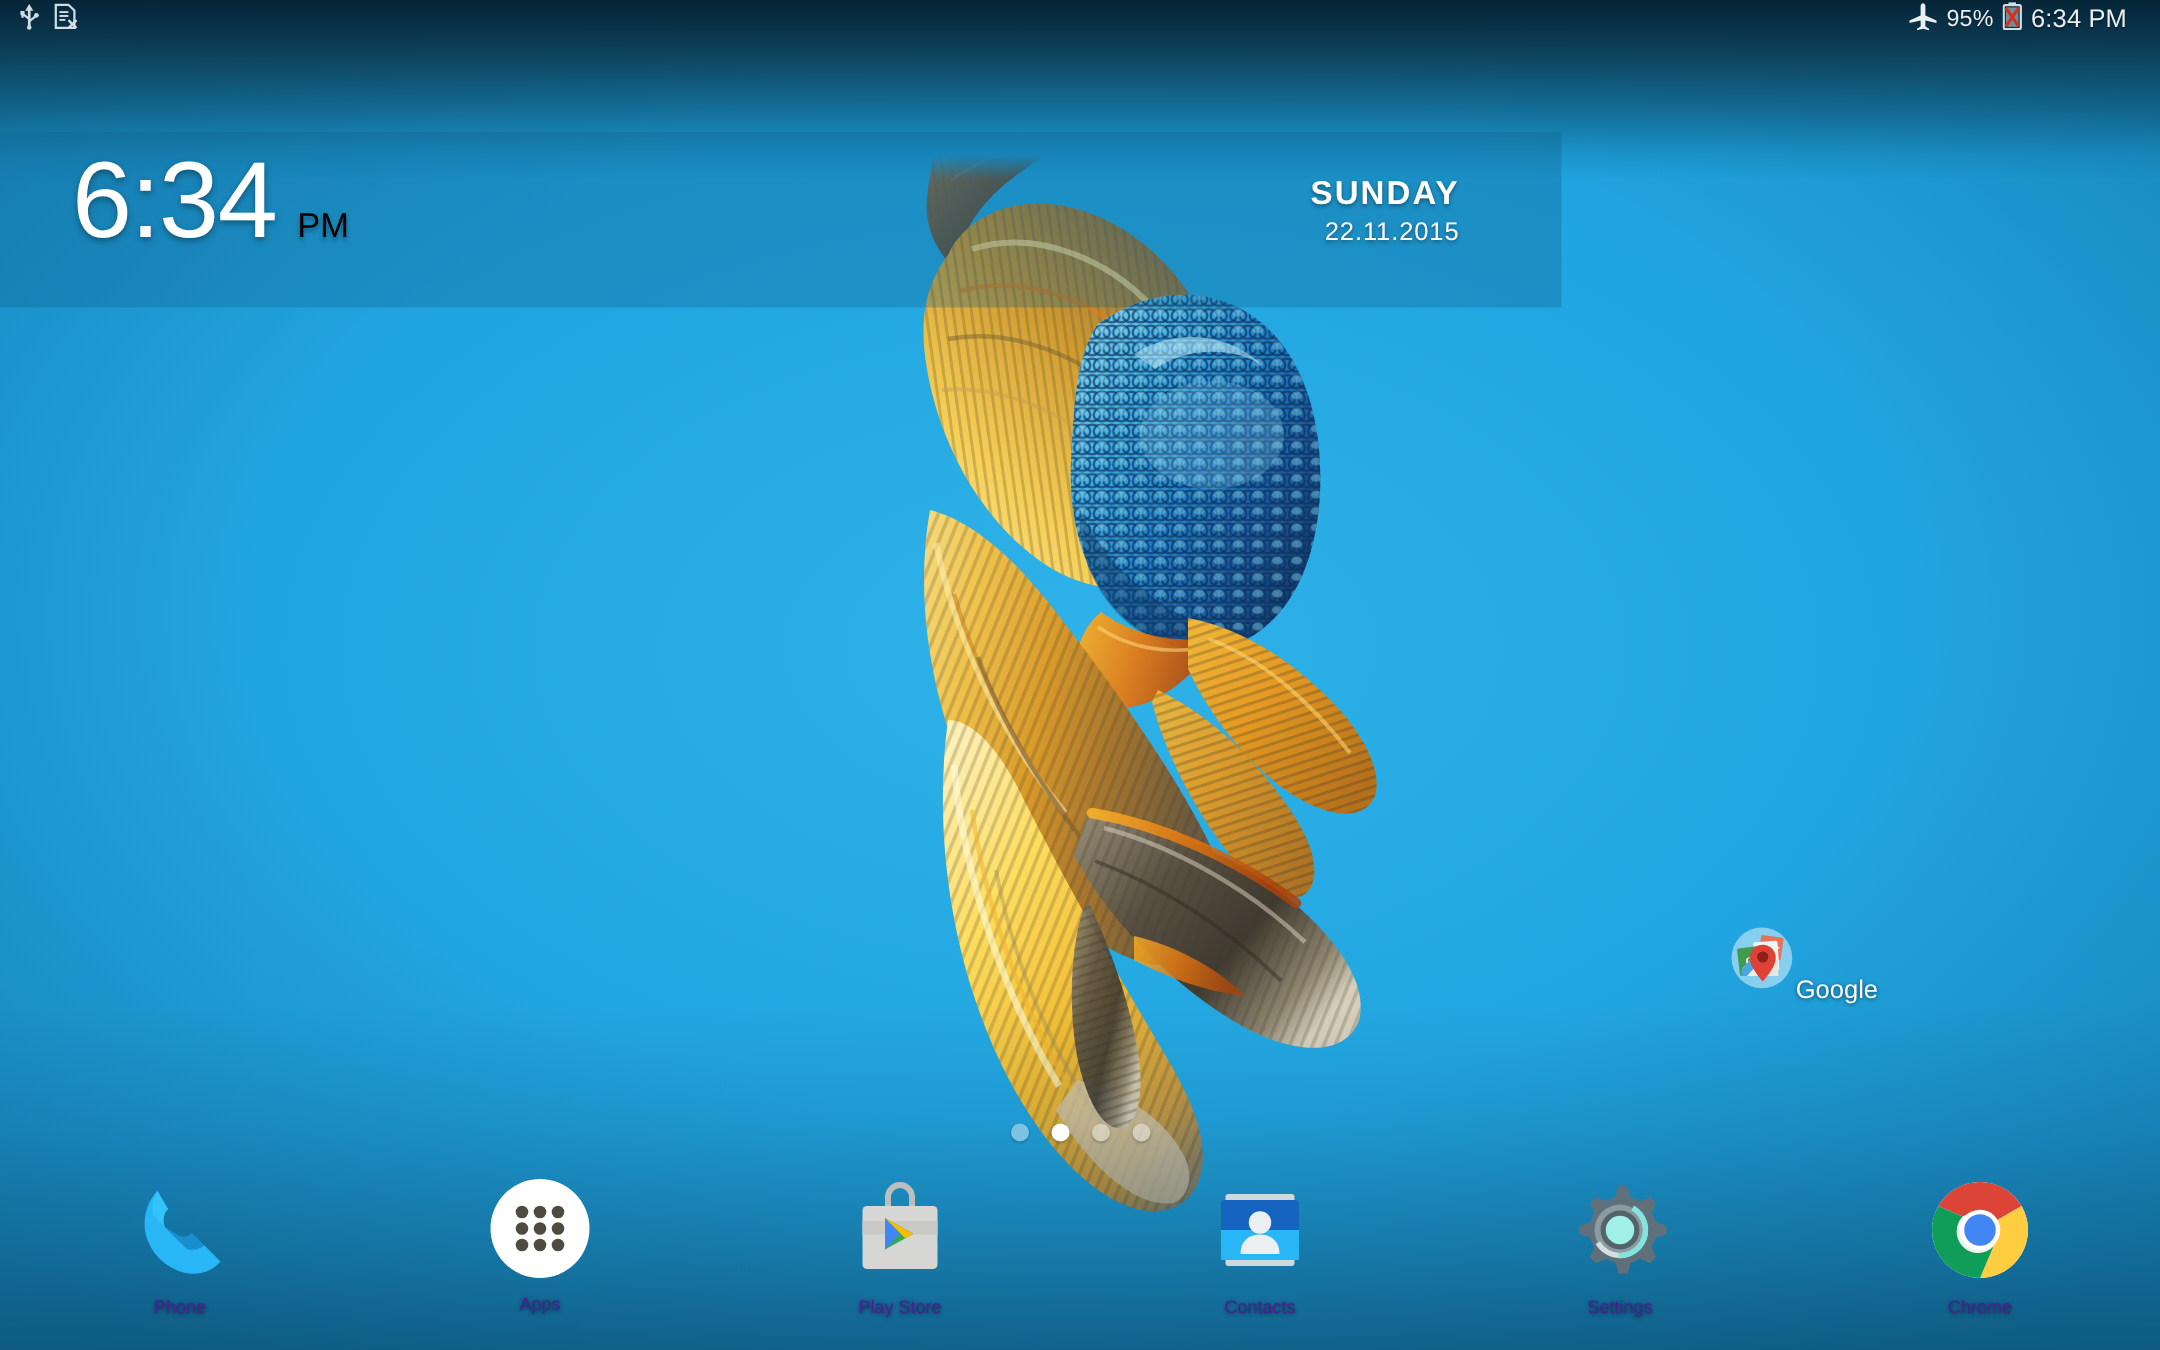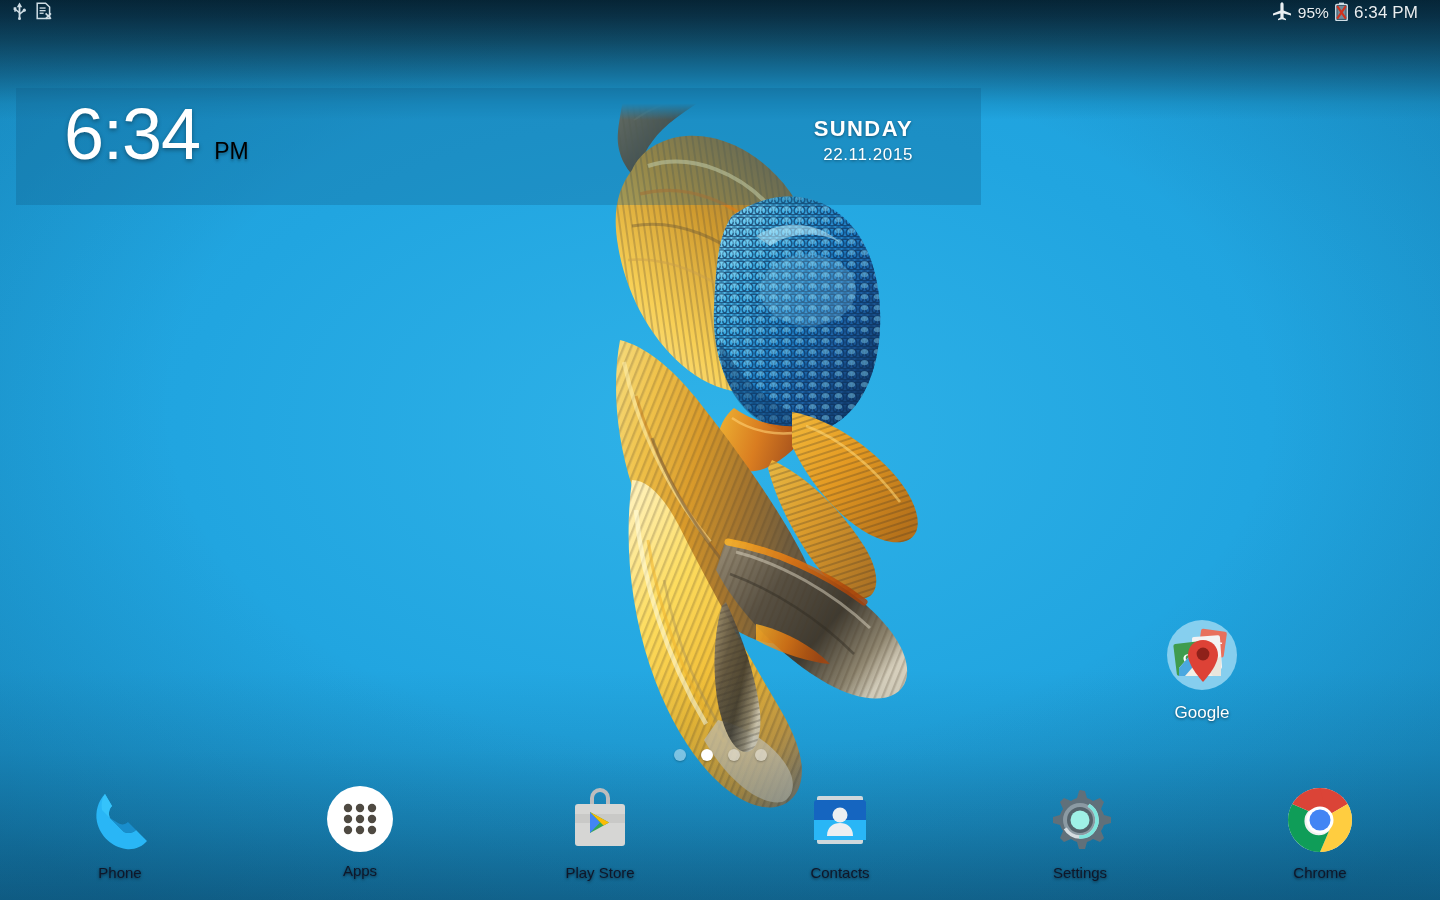--- a/index.html
+++ b/index.html
@@ -48,21 +48,21 @@
   .sb-right{ margin-left:auto; display:flex; align-items:center; gap:6px; }
   .sb-text{
     color:#e9eef1; font-size:16px; letter-spacing:.1px;
     text-shadow:0 1px 1px rgba(0,0,0,.4);
   }
   .sb-batt{ font-size:15.5px; }
   .sb-clock{ font-size:17px; }
 
   
   .clock-widget{
-    position:absolute; left:16px; top:88px; width:965px; height:117px;
+    position:absolute; left:0; top:88px; width:1041px; height:117px;
     background:rgba(16,92,136,0.30);
     z-index:20;
   }
   .cw-time{
     position:absolute; left:48px; top:10px;
     display:flex; align-items:baseline;
   }
   .cw-hhmm{
     font-size:72px; color:#fff; font-weight:300; line-height:1;
     letter-spacing:-1px;
@@ -81,21 +81,21 @@
     font-weight:bold;
   }
   .cw-dmy{
     font-size:17px; color:#fff; letter-spacing:.6px; line-height:1.35;
     text-shadow:0 1px 3px rgba(0,0,0,.4);
   }
 
   
   .desk-icon{
     position:absolute; left:1152px; top:616px; width:100px;
-    display:flex; flex-direction:column; align-items:center; z-index:25;
+    display:flex; align-items:center; z-index:25;
   }
   .desk-icon .glyph{ width:78px; height:78px; }
   .icon-label{
     margin-top:9px; font-size:17px; color:#fff;
     text-shadow:0 1px 3px rgba(0,0,0,.55);
     white-space:nowrap;
   }
 
   
   .page-dots{
@@ -113,21 +113,21 @@
   .dock{
     position:absolute; left:0; right:0; bottom:0; height:130px;
     display:flex; align-items:flex-start; z-index:30;
   }
   .dock-item{
     flex:1; display:flex; flex-direction:column; align-items:center;
     padding-top:14px;
   }
   .dock-item .glyph{ width:72px; height:72px; }
   .dock-label{
-    margin-top:8px; font-size:15px; color:#0f172a;
+    margin-top:8px; font-size:12px; color:#4c1d95;
     text-shadow:0 1px 3px rgba(0,0,0,.6);
     white-space:nowrap;
   }
   .apps-item .glyph{ width:70px; height:70px; }
 </style>
 </head>
 <body>
 
 <div id="screen">
 

